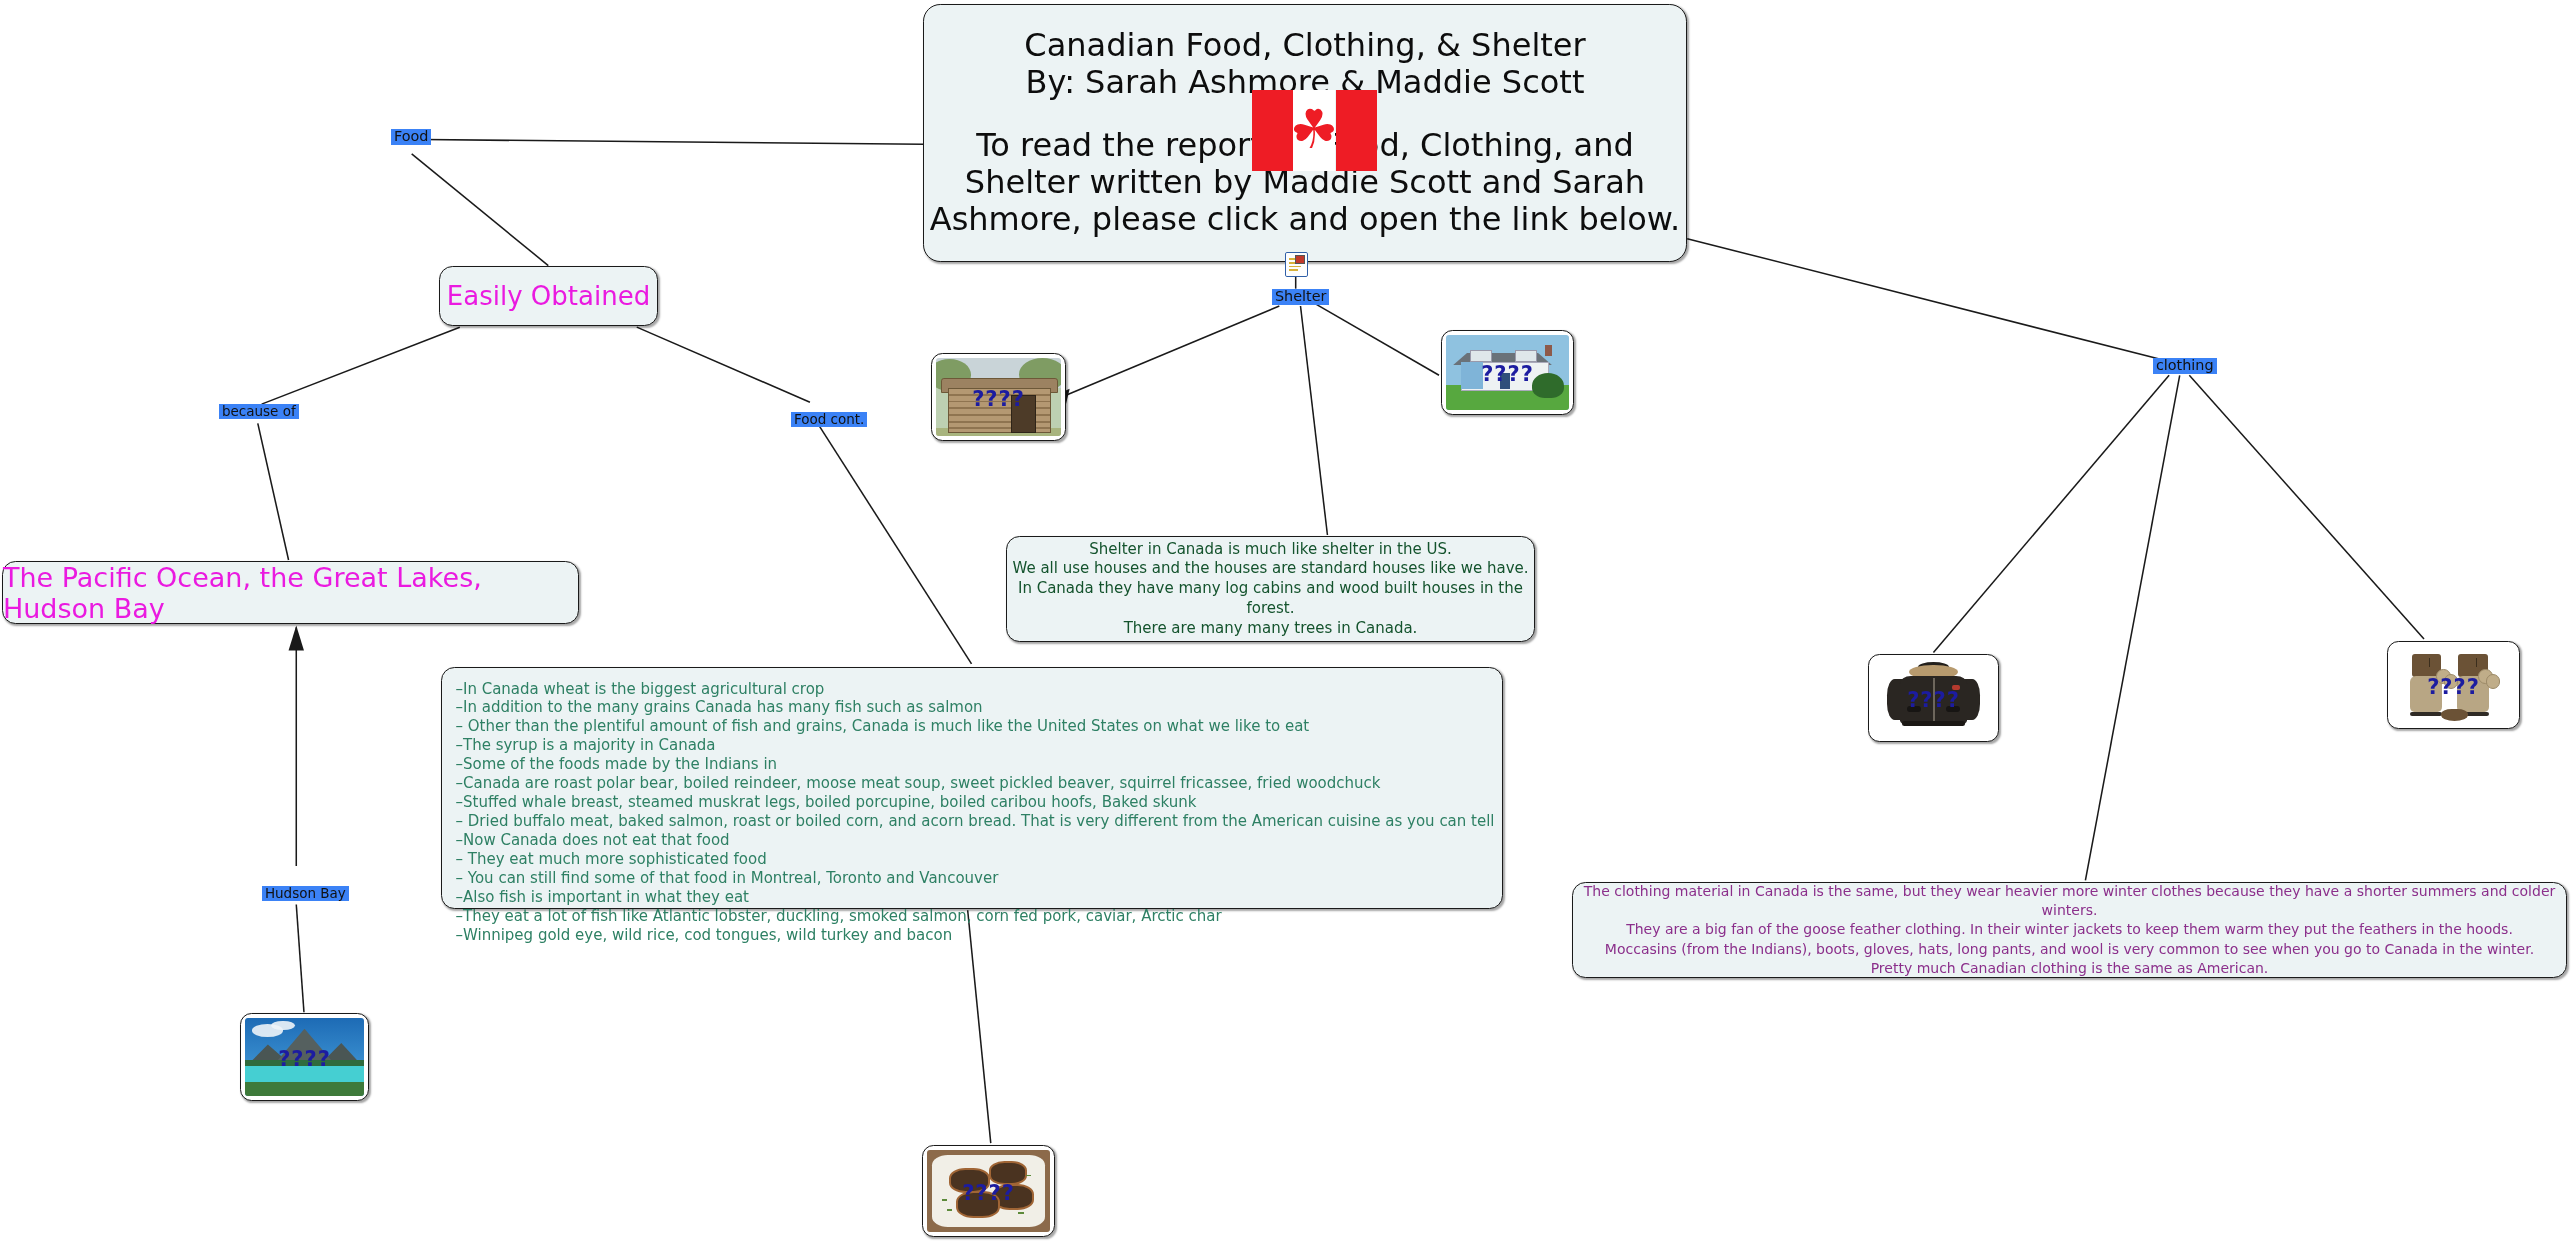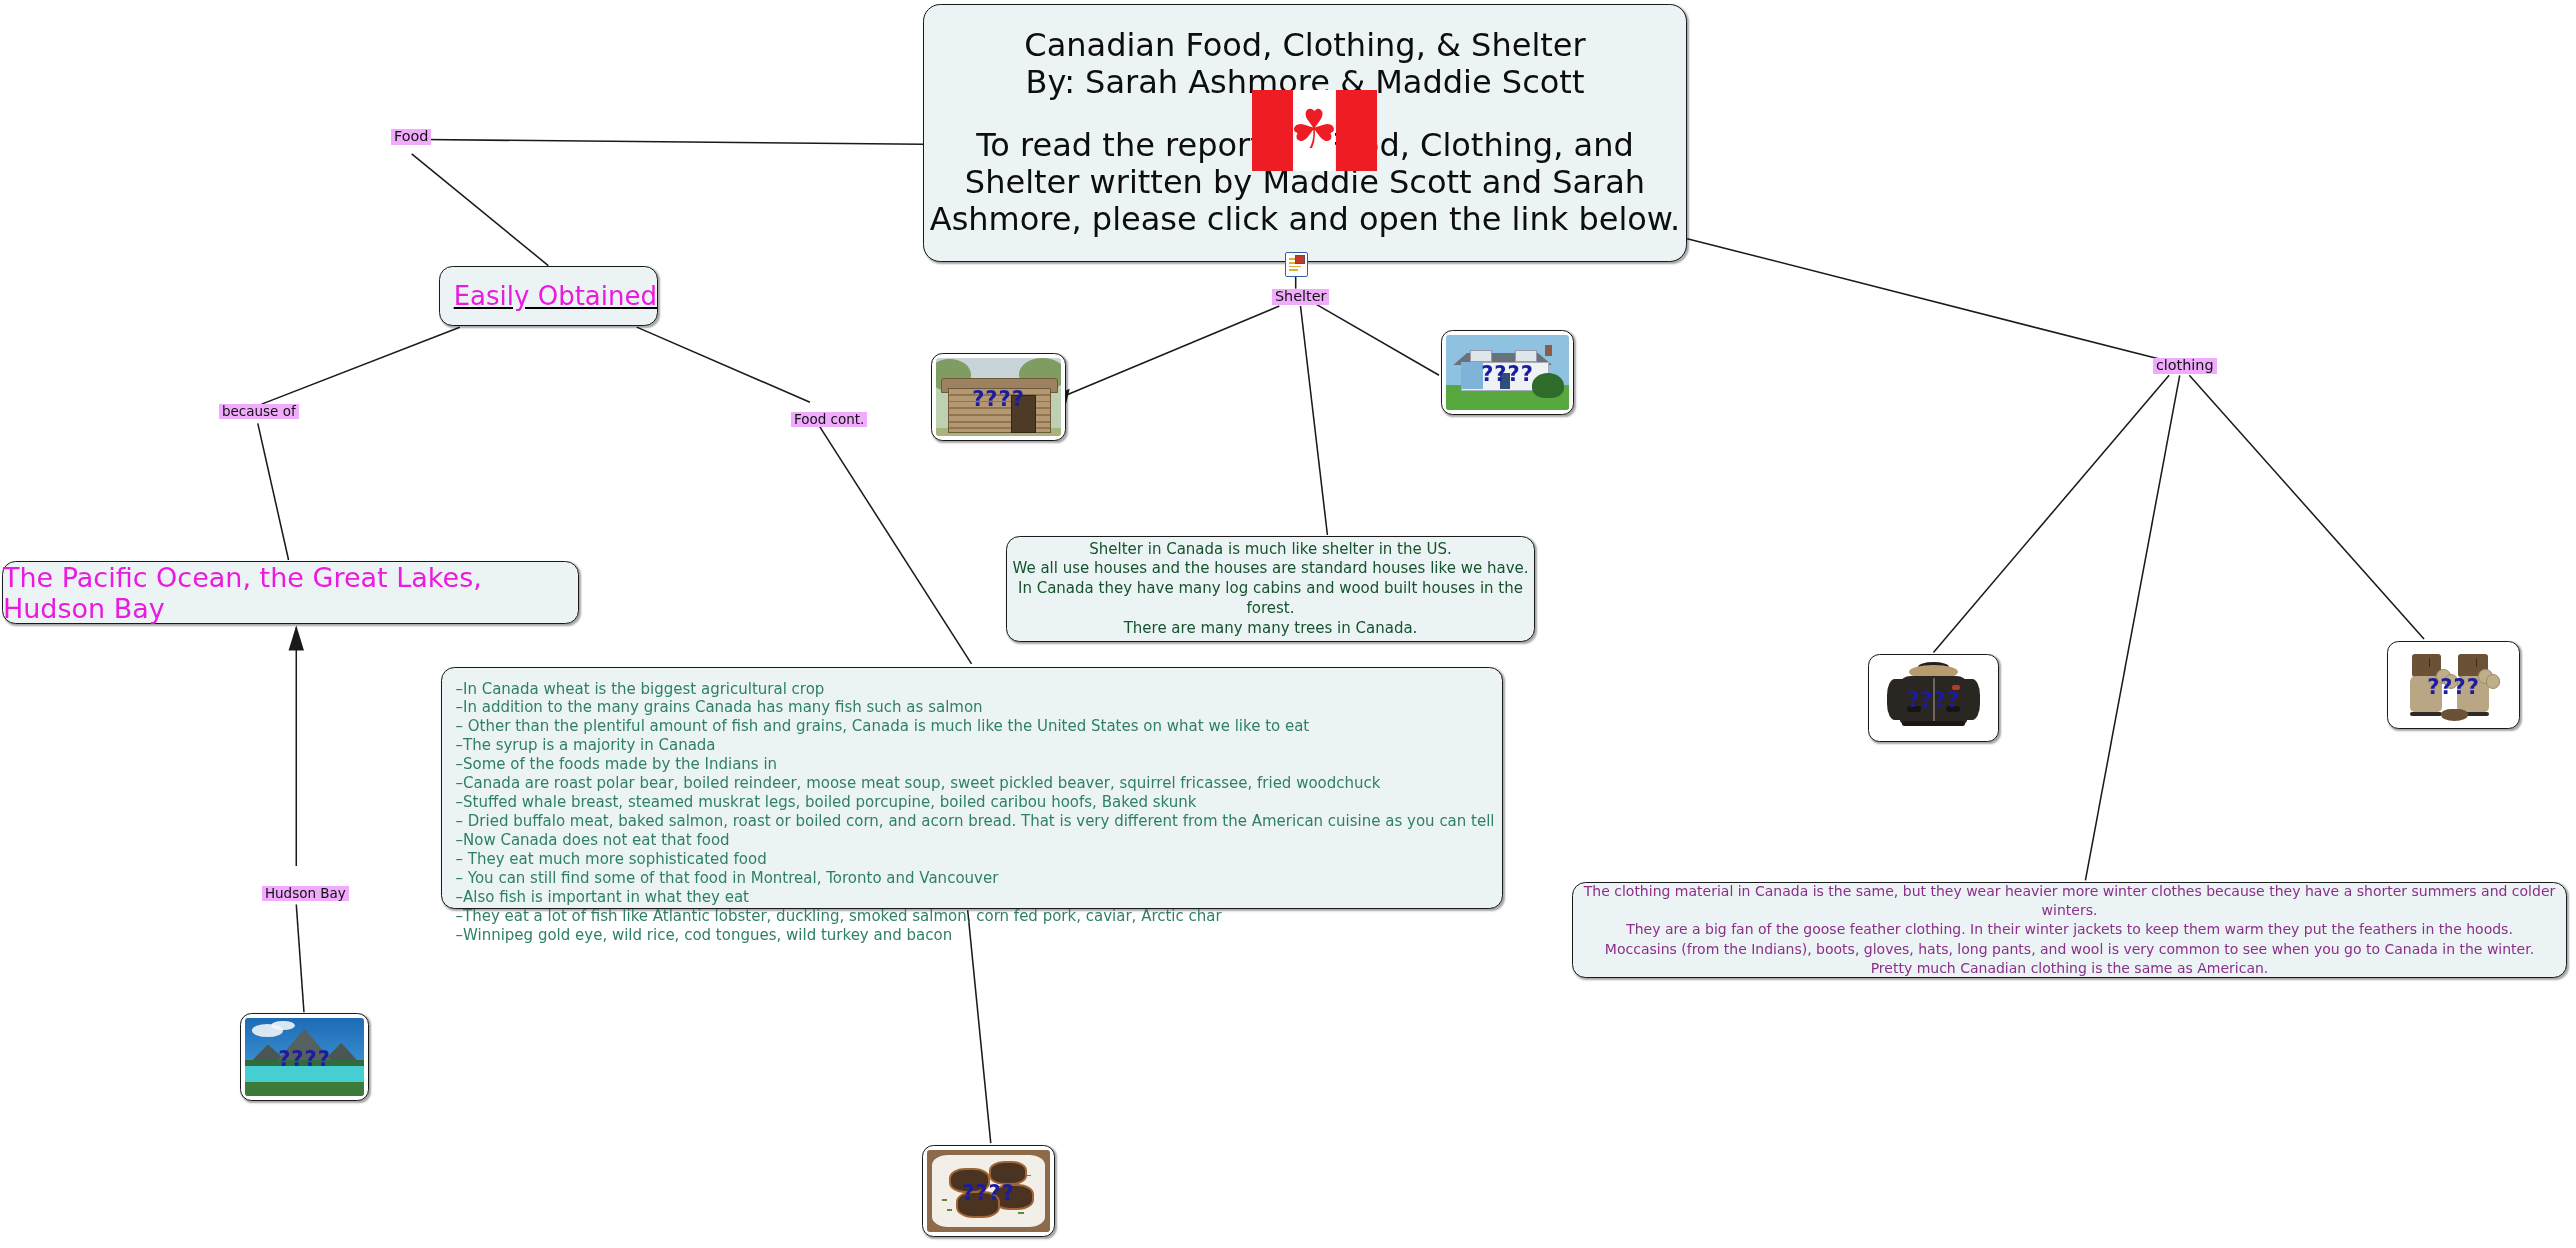--- a/index.html
+++ b/index.html
@@ -9,21 +9,21 @@
   }
   #stage{position:absolute;left:0;top:0;width:2576px;height:894px;background:#fff;}
   svg#edges{position:absolute;left:0;top:0;width:2576px;height:1249px;pointer-events:none;}
 
   .node{position:absolute;box-sizing:border-box;background:#ecf3f4;
         border:1.9px solid #1a1a1a;border-radius:13.5px;
         box-shadow:1.9px 1.9px 1.9px rgba(0,0,0,.35);}
   .node-title{border-radius:17.3px;}
 
   .edge-label{position:absolute;color:#111;white-space:nowrap;
-              background:#f0abfc;padding:0 2.9px;line-height:1.1;}
+              background:#3b82f6;padding:0 2.9px;line-height:1.1;}
 
   
   #title-node{left:923px;top:3.8px;width:764px;height:258px;
               display:flex;align-items:center;justify-content:center;}
   .title-inner{text-align:center;font-size:32px;line-height:1.17;color:#0d0d0d;
                position:relative;z-index:2;}
   .title-gap{display:block;height:25px;}
   #flag{position:absolute;left:1252px;top:90px;width:125px;height:81px;z-index:3;}
   .flag-red{position:absolute;top:0;width:41px;height:81px;background:#ee1c25;}
   .flag-red.l{left:0;} .flag-red.r{right:0;}
@@ -34,21 +34,21 @@
 
   
   #doc-icon{position:absolute;left:1285px;top:252px;width:21px;height:23px;
             border:1.9px solid #2f5fa8;background:#fdfdfd;border-radius:1.9px;z-index:5;}
   #doc-icon .ln{position:absolute;left:2.9px;height:1.9px;background:#d8b23a;}
   #doc-icon .pic{position:absolute;right:1.9px;top:1.9px;width:7.7px;height:6.7px;
                  background:#c0392b;border:1px solid #555;}
 
   
   #easily-obtained{left:439px;top:266px;width:219px;height:60px;
-                   display:flex;align-items:center;justify-content:flex-end;text-decoration:underline;}
+                   display:flex;align-items:center;justify-content:center;}
   #easily-obtained .t{font-size:26px;color:#ea1ae0;}
 
   #oceans{left:1.9px;top:561px;width:577px;height:63px;
           display:flex;align-items:center;justify-content:center;}
   #oceans .t{font-size:27px;color:#ea1ae0;}
 
   
   #food-list{left:441px;top:667px;width:1062px;height:242px;padding:11.5px 13.5px 7.7px 13.5px;}
   #food-list .li{font-size:15px;line-height:1.265;color:#2e8064;white-space:nowrap;}
 

